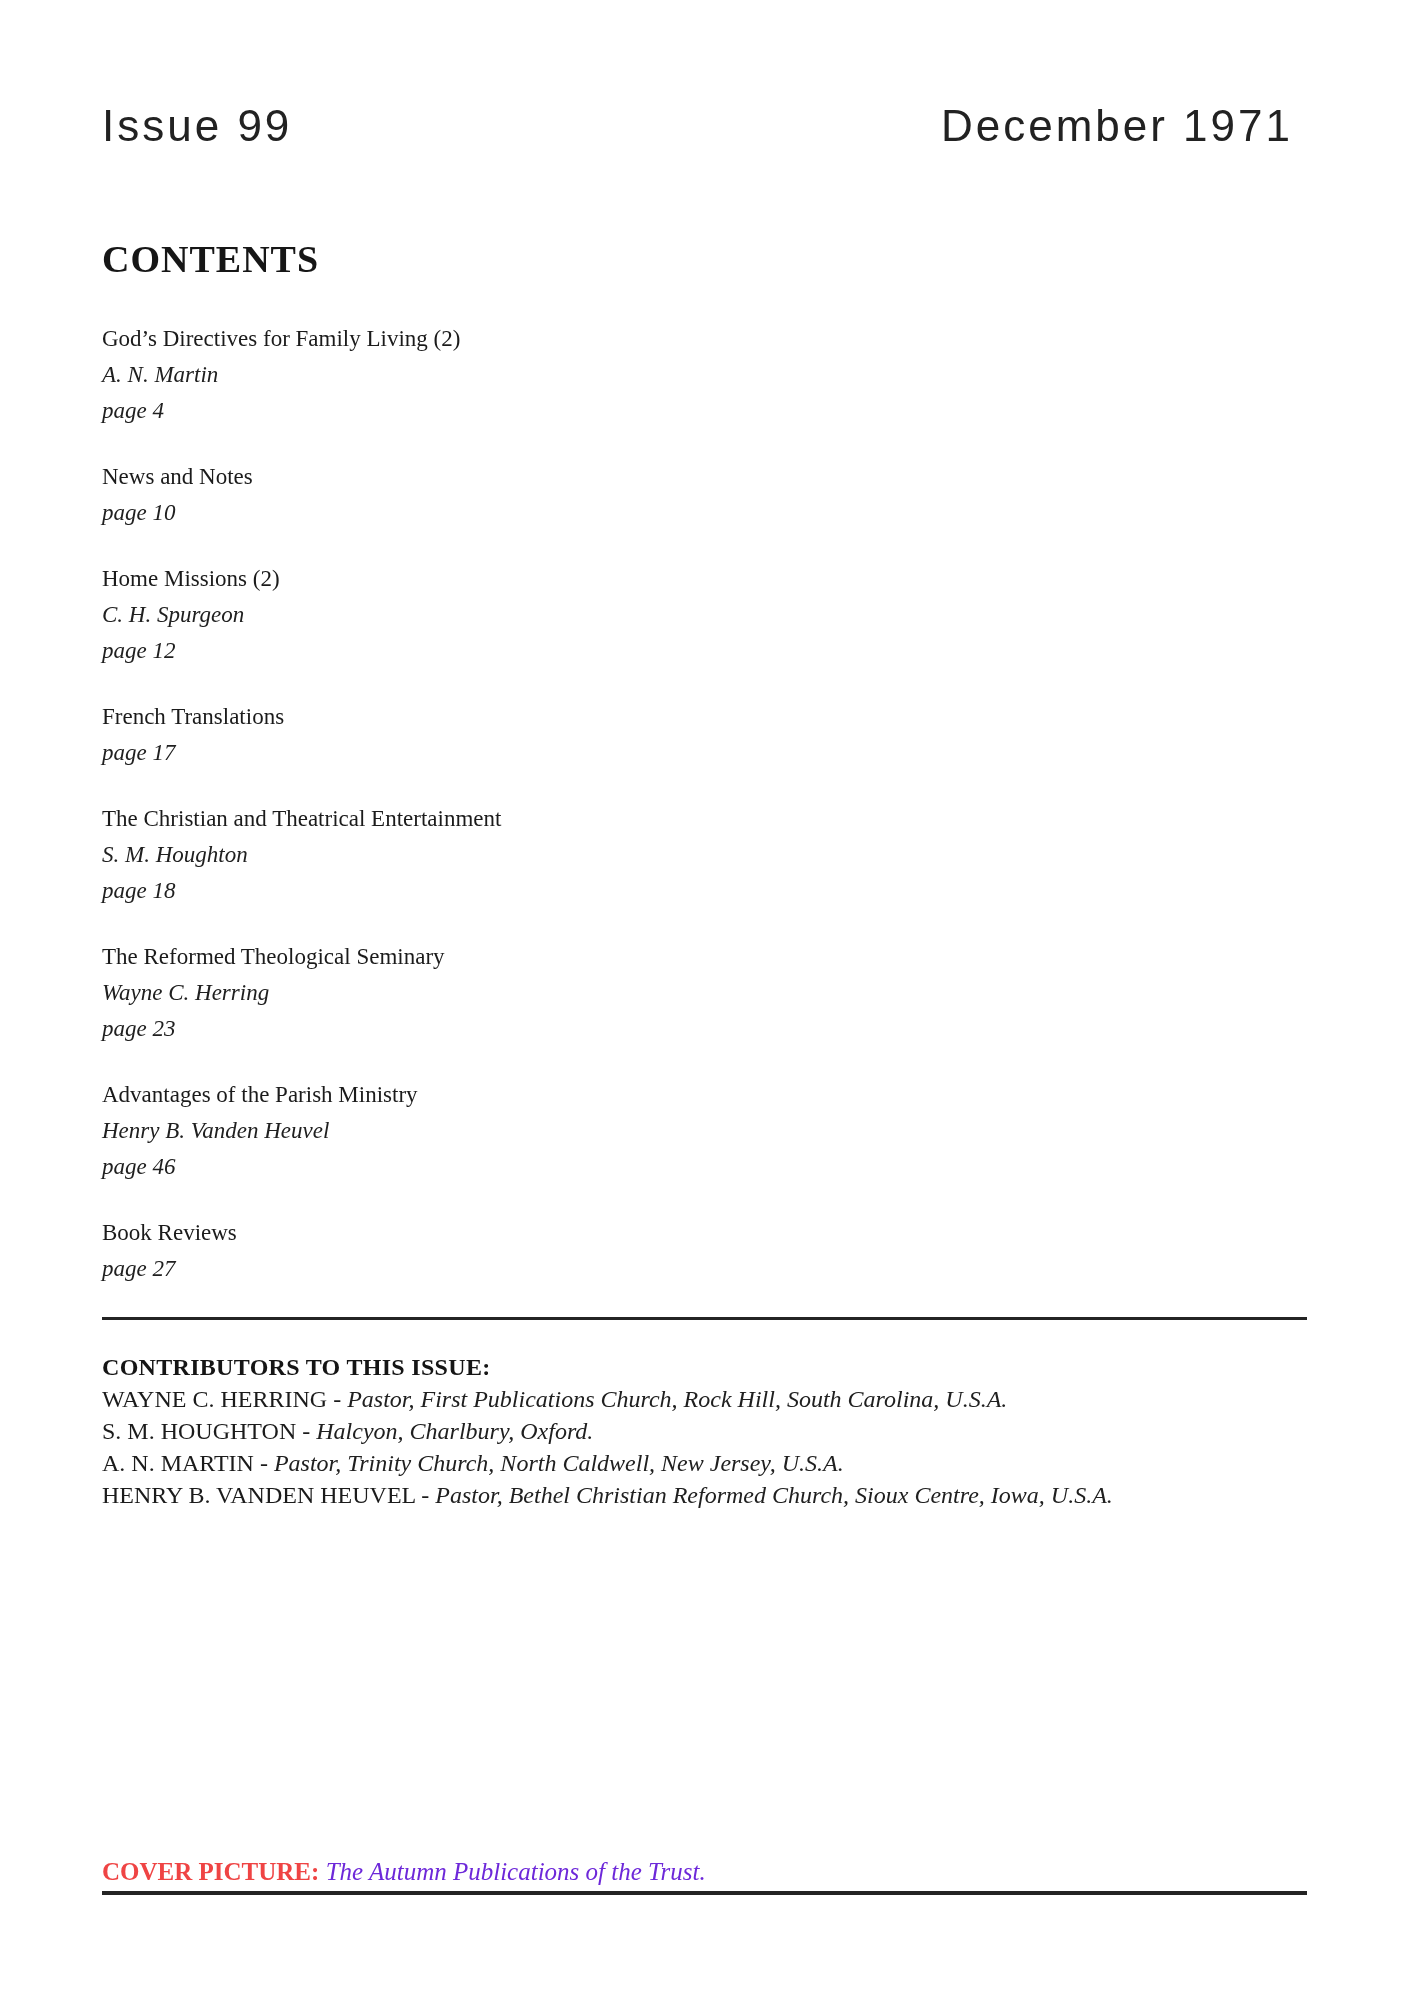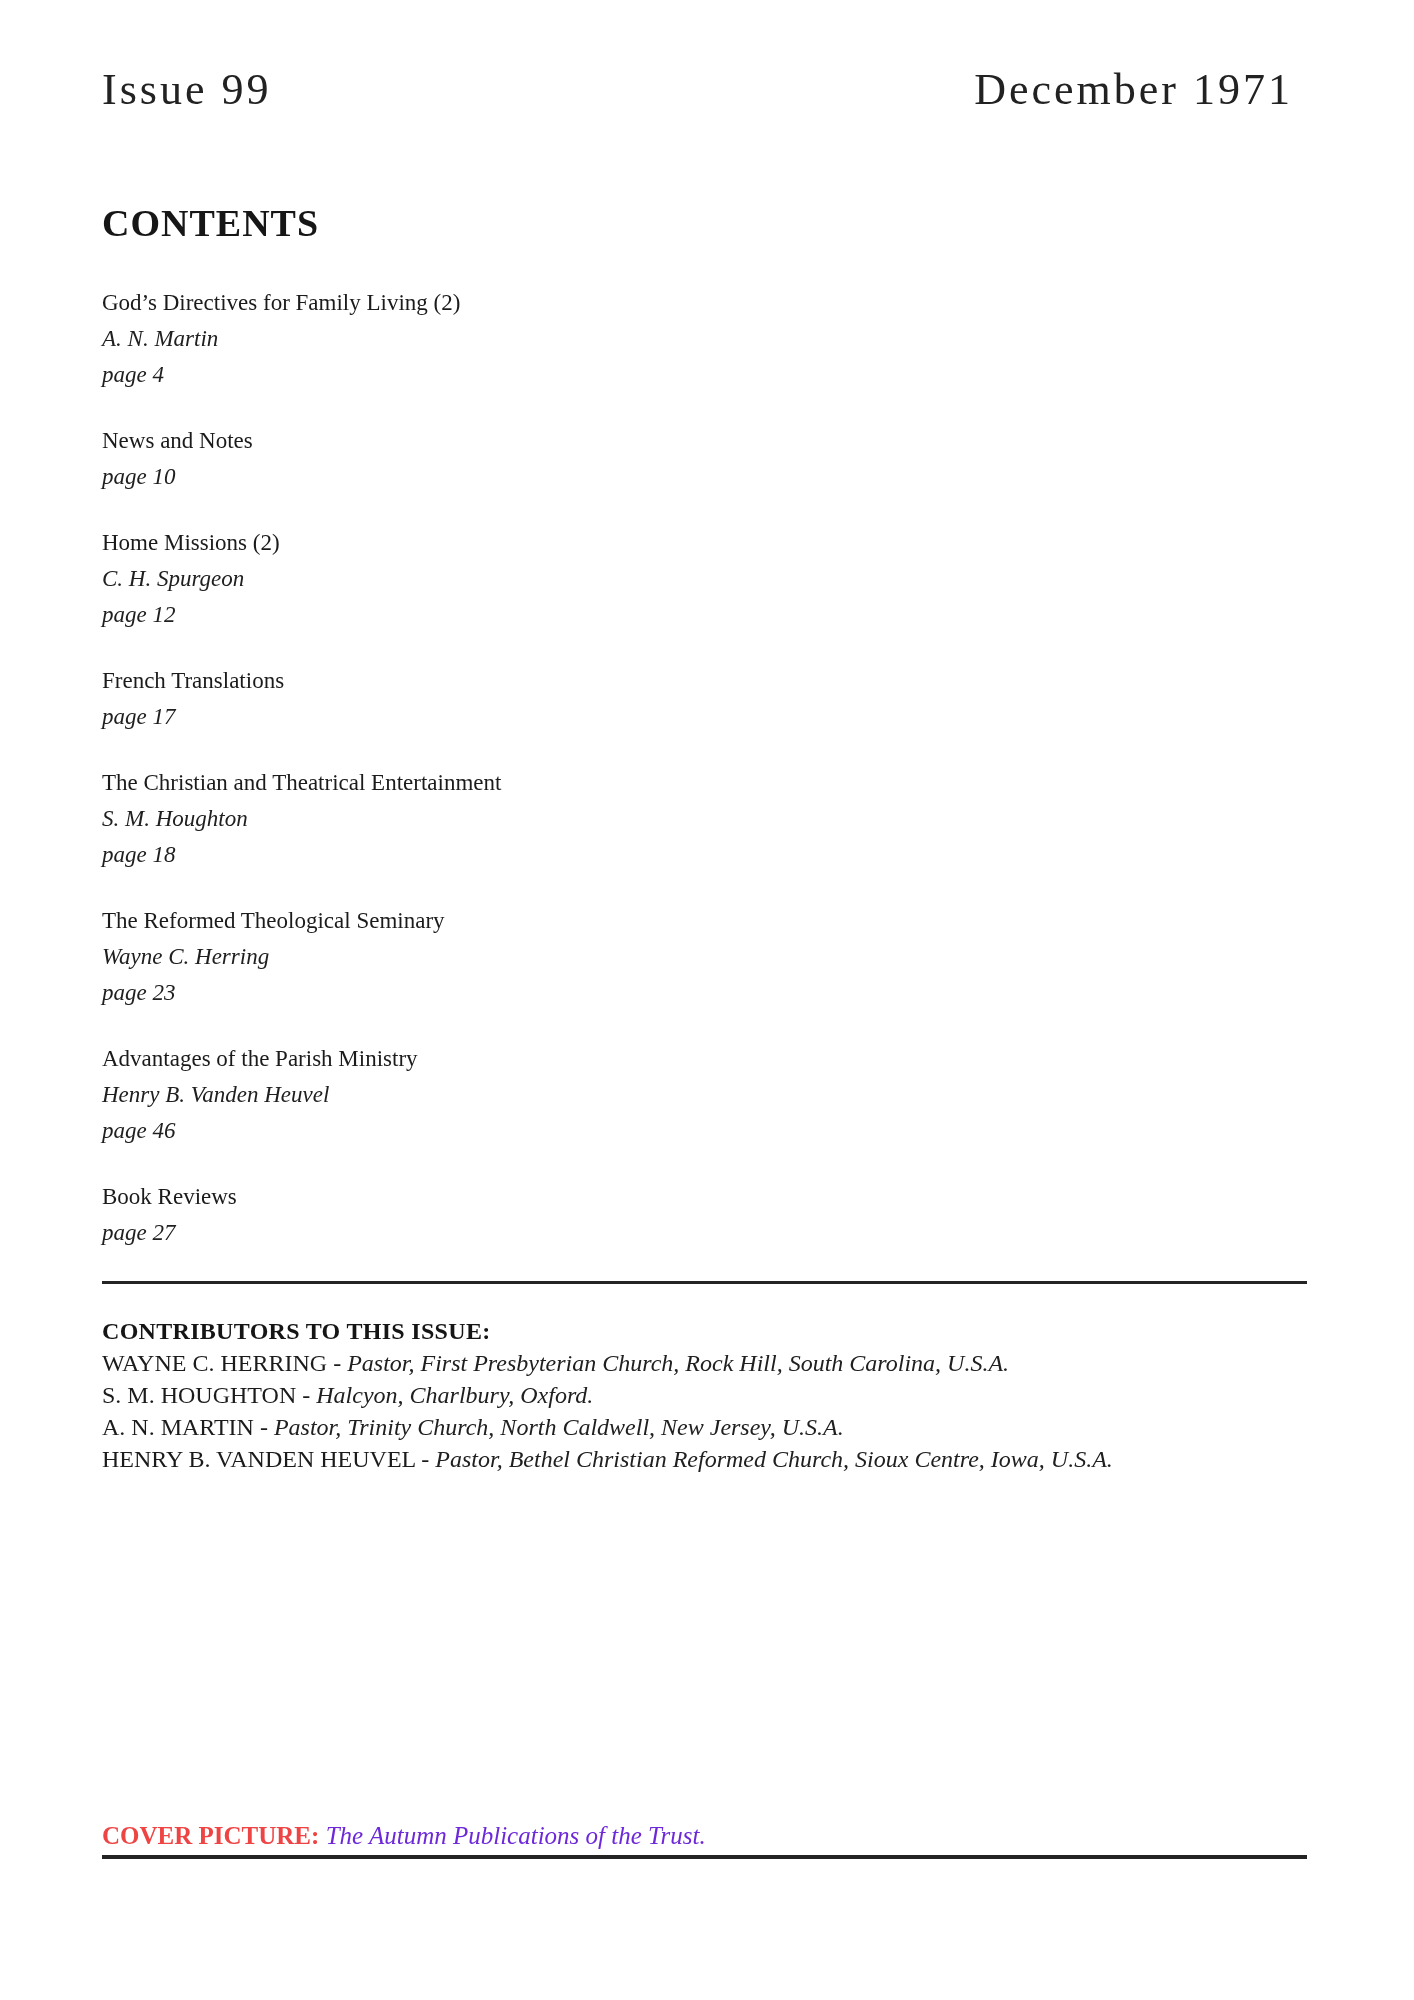--- a/index.html
+++ b/index.html
@@ -12,25 +12,25 @@
     font-family: "Liberation Serif", serif;
   }
   .page {
     width: 1414px;
     height: 2000px;
     padding: 0 107px 0 102px;
   }
 
   
   .masthead {
-    padding-top: 64px;
+    padding-top: 101px;
     display: flex;
     justify-content: space-between;
     align-items: flex-start;
-    font-family: Liberation Serif, serif;
+    font-family: Liberation Sans, sans-serif;
     font-size: 44px;
     font-weight: 400;
     letter-spacing: 3px;
     color: #222222;
     white-space: nowrap;
   }
   .masthead .date { margin-right: 14px; margin-left: 17px; }
 
   
   .contents-heading {
@@ -150,21 +150,21 @@
   </div>
 
   <hr class="rule-thin">
 
   <div class="contributors">
     <div class="contributors-heading">CONTRIBUTORS TO THIS ISSUE:</div>
 
     <div class="contributor-line">
       <span class="contributor-name">WAYNE C. HERRING</span>
       <span class="contributor-sep">-</span>
-      <span class="contributor-desc">Pastor, First Presbyterian Church, Rock Hill, South Carolina, U.S.A.</span>
+      <span class="contributor-desc">Pastor, First Publications Church, Rock Hill, South Carolina, U.S.A.</span>
     </div>
 
     <div class="contributor-line">
       <span class="contributor-name">S. M. HOUGHTON</span>
       <span class="contributor-sep">-</span>
       <span class="contributor-desc">Halcyon, Charlbury, Oxford.</span>
     </div>
 
     <div class="contributor-line">
       <span class="contributor-name">A. N. MARTIN</span>

